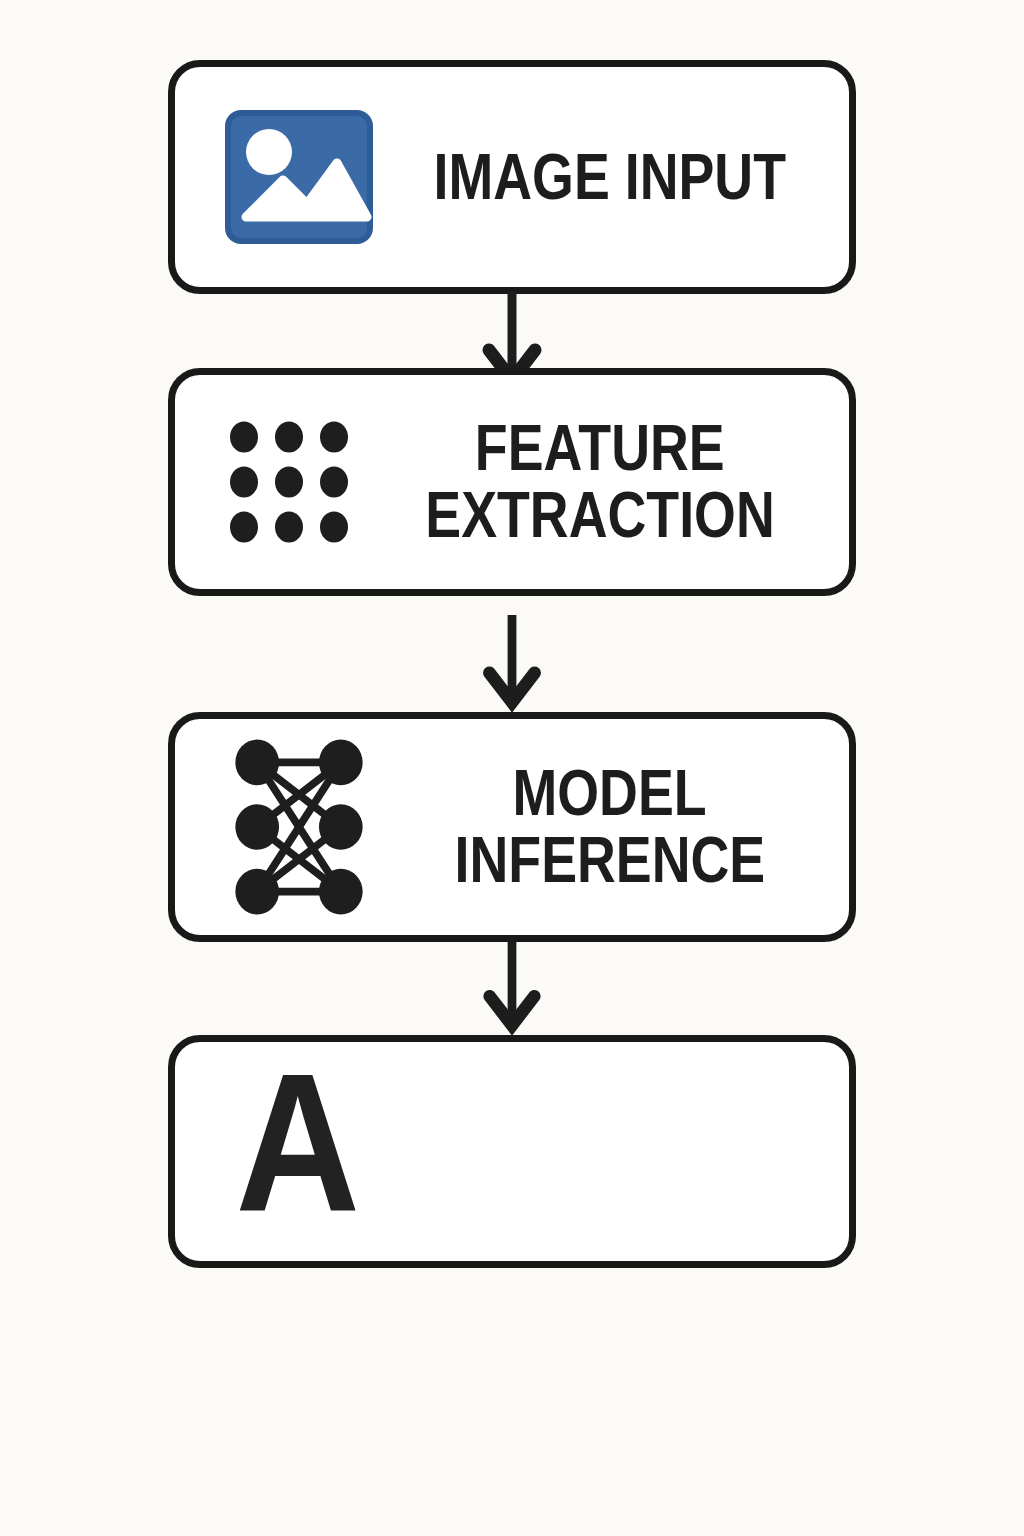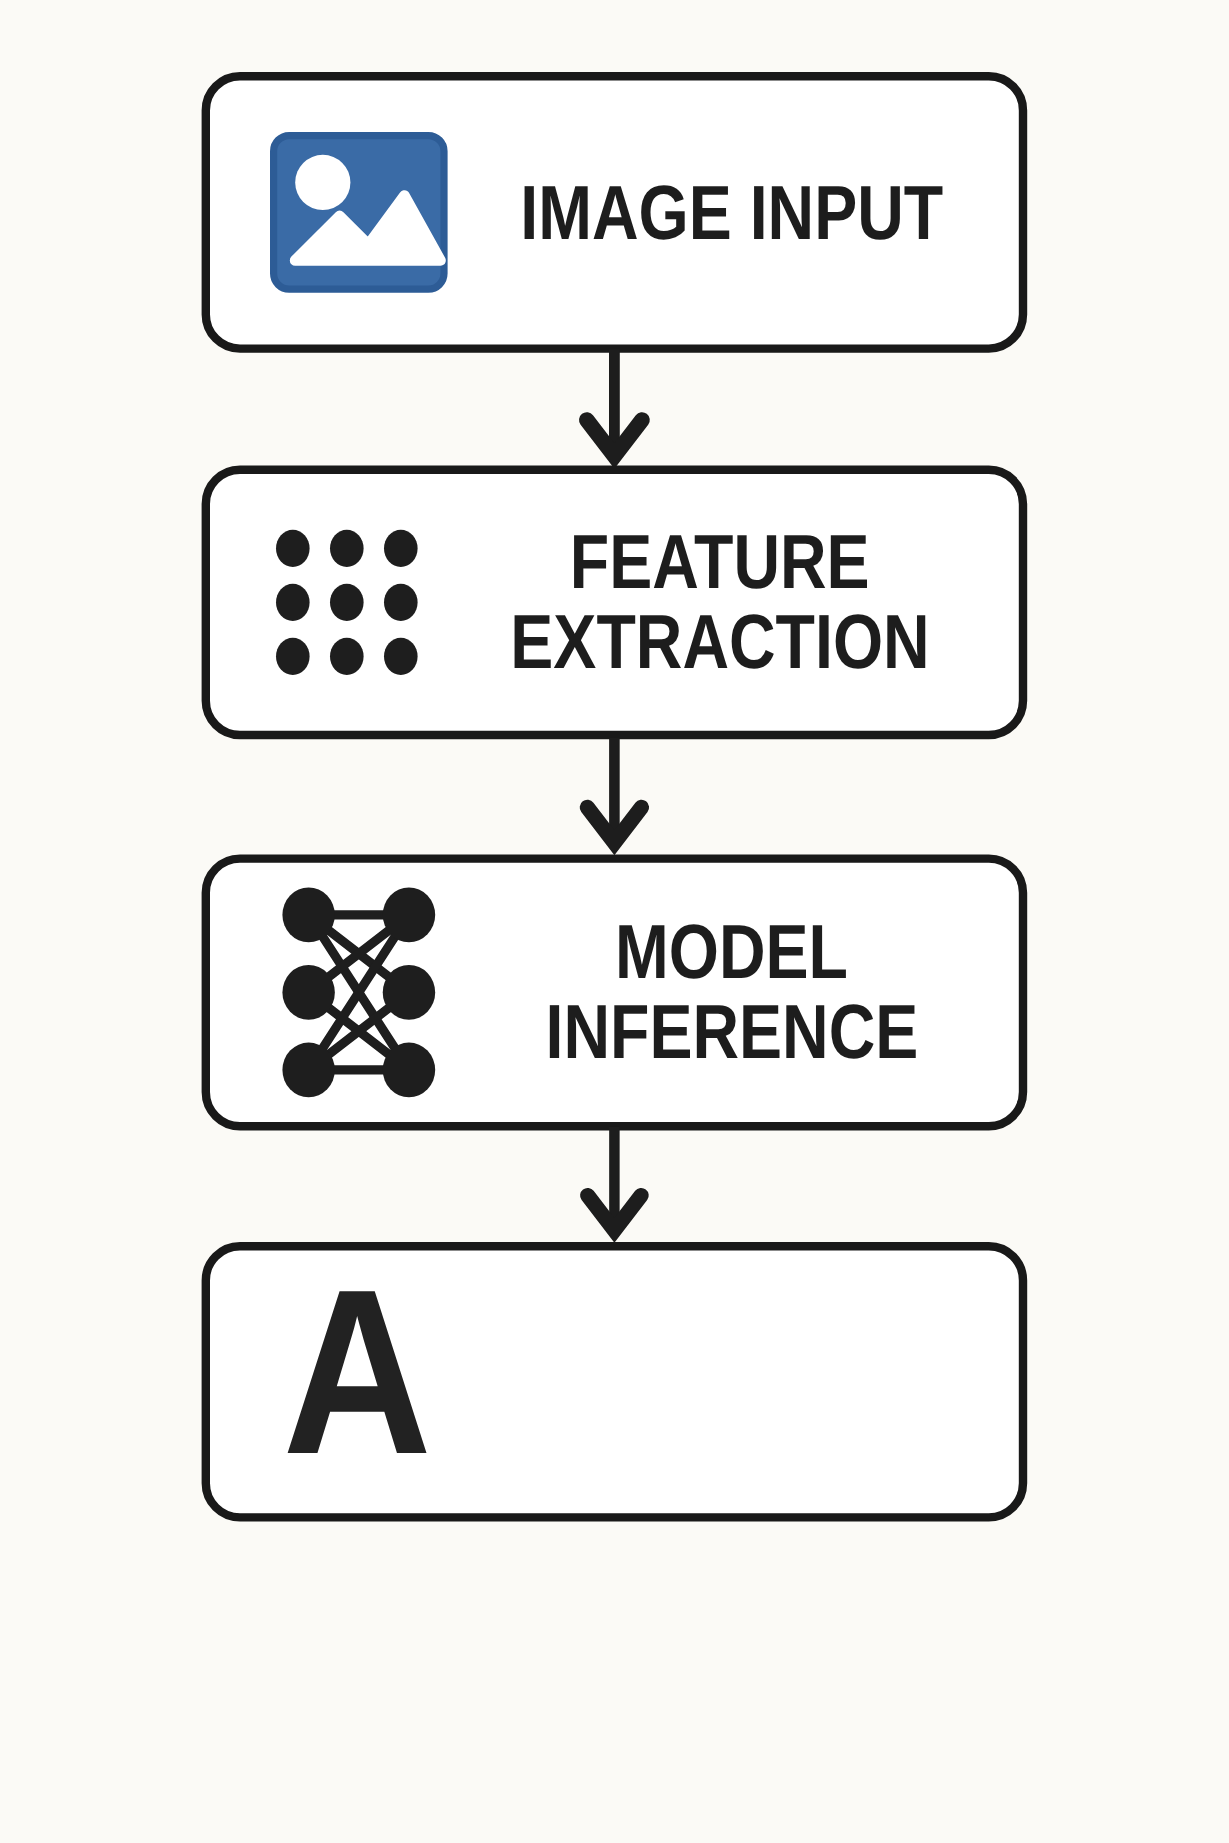--- a/index.html
+++ b/index.html
@@ -21,21 +21,21 @@
     box-sizing: border-box;
     background: #ffffff;
     border: 7px solid #191919;
     border-radius: 32px;
     display: flex;
     align-items: center;
     padding: 0 26px 0 48px;
     gap: 22px;
   }
   #box-image-input          { top: 60px;   height: 234px; }
-  #box-feature-extraction   { top: 388px;  height: 228px; }
+  #box-feature-extraction   { top: 368px;  height: 228px; }
   #box-model-inference      { top: 712px;  height: 230px; }
   #box-classification-output{ top: 1035px; height: 233px; }
 
   .icon-wrap {
     flex: 0 0 auto;
     display: flex;
     align-items: center;
     justify-content: center;
   }
   .label {

